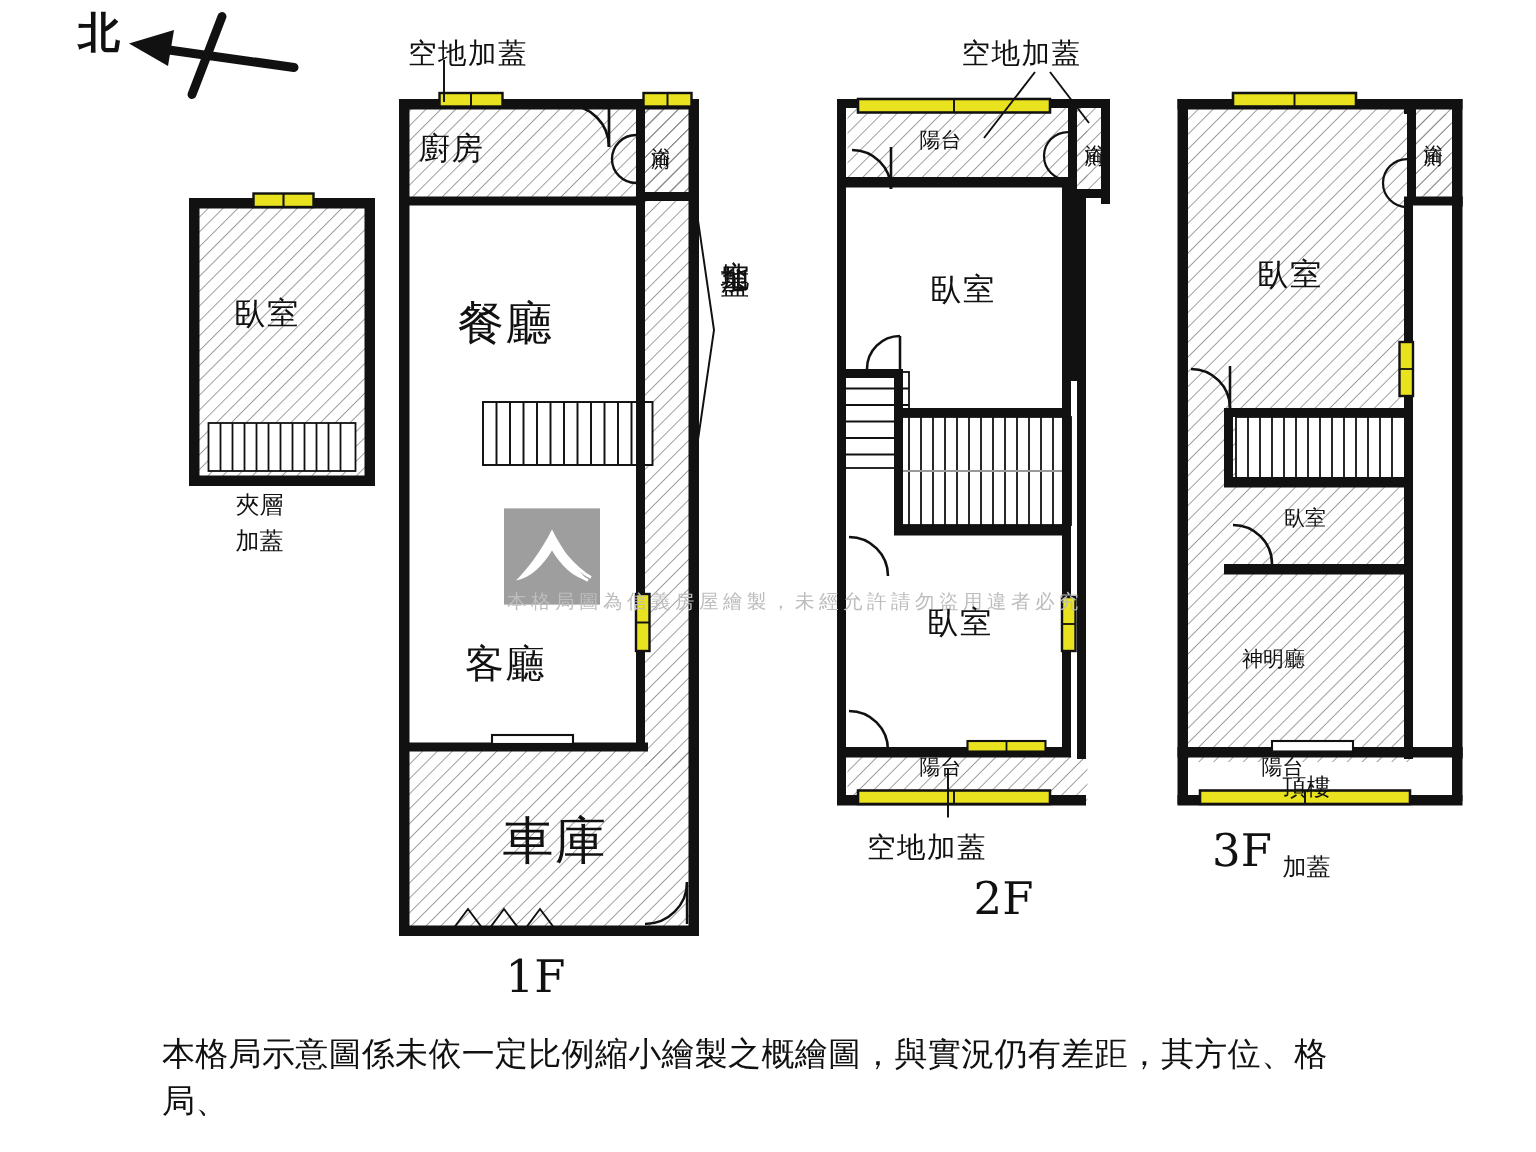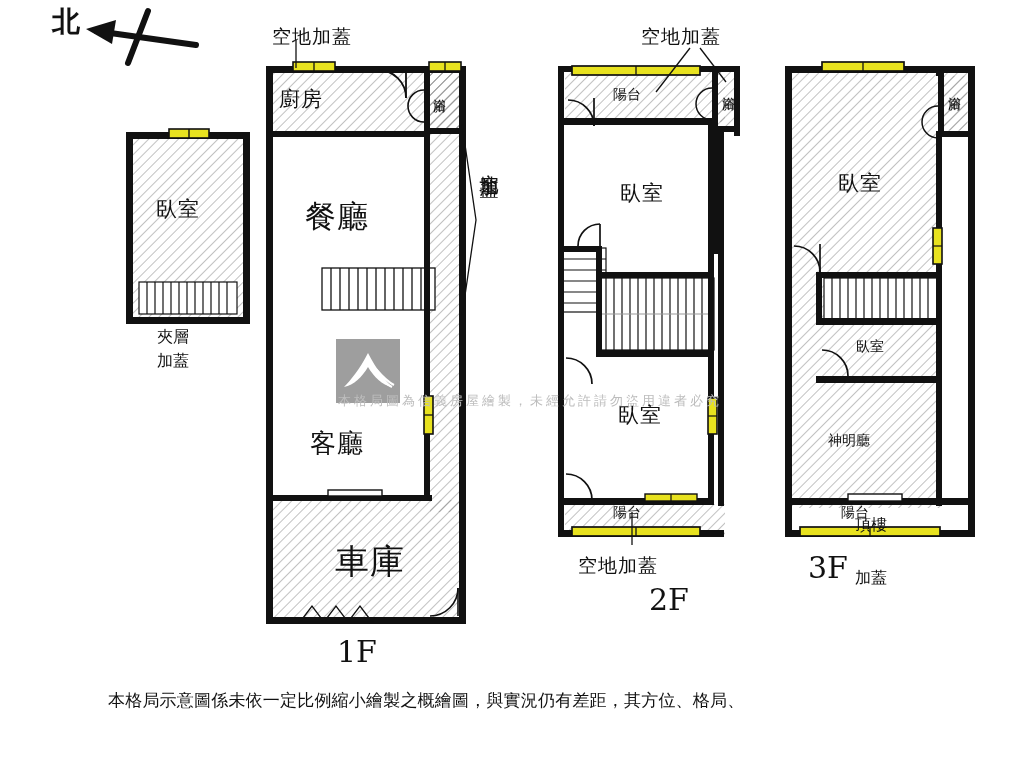--- a/index.html
+++ b/index.html
@@ -10,21 +10,21 @@
   .cjk{font-family:"DejaVu Sans","Liberation Sans",sans-serif;}
   .lbl{position:absolute;color:#111;line-height:1.05;white-space:pre;}
   .roomlbl{font-size:21px;letter-spacing:1px;}
   .roomlbl-sm{font-size:14px;letter-spacing:0px;font-family:Liberation Serif, serif;}
   .roomlbl-xs{font-size:13px;letter-spacing:0px;}
   .annot{font-size:19px;letter-spacing:1px;}
   .annot-v{font-size:19px;writing-mode:vertical-rl;text-orientation:upright;letter-spacing:2px;line-height:1;}
   .floorlbl{font-family:"DejaVu Serif","Liberation Serif",serif;font-size:30px;}
   .floorlbl-cjk{font-size:16px;line-height:1.08;}
   .northtxt{font-family:"DejaVu Sans","Liberation Sans",sans-serif;font-size:28px;font-weight:700;}
-  .disclaimer{position:absolute;left:108px;top:688px;width:810px;font-size:17px;line-height:1.42;color:#111;letter-spacing:0.2px;}
+  .disclaimer{position:absolute;left:108px;top:688px;width:810px;font-size:22px;line-height:1.42;color:#111;letter-spacing:0.2px;}
   .wm-text{position:absolute;font-size:13px;color:#bdbdbd;letter-spacing:3px;white-space:nowrap;}
   .wm-big{position:absolute;font-size:92px;font-weight:700;color:#c9c9c9;letter-spacing:6px;white-space:nowrap;}
   .wm-mark{position:absolute;width:64px;height:64px;background:#9e9e9e;}
 </style>
 </head>
 <body>
 
 <div id="stage">
 
   <svg class="abs" style="left:0;top:0" width="1024" height="768">

